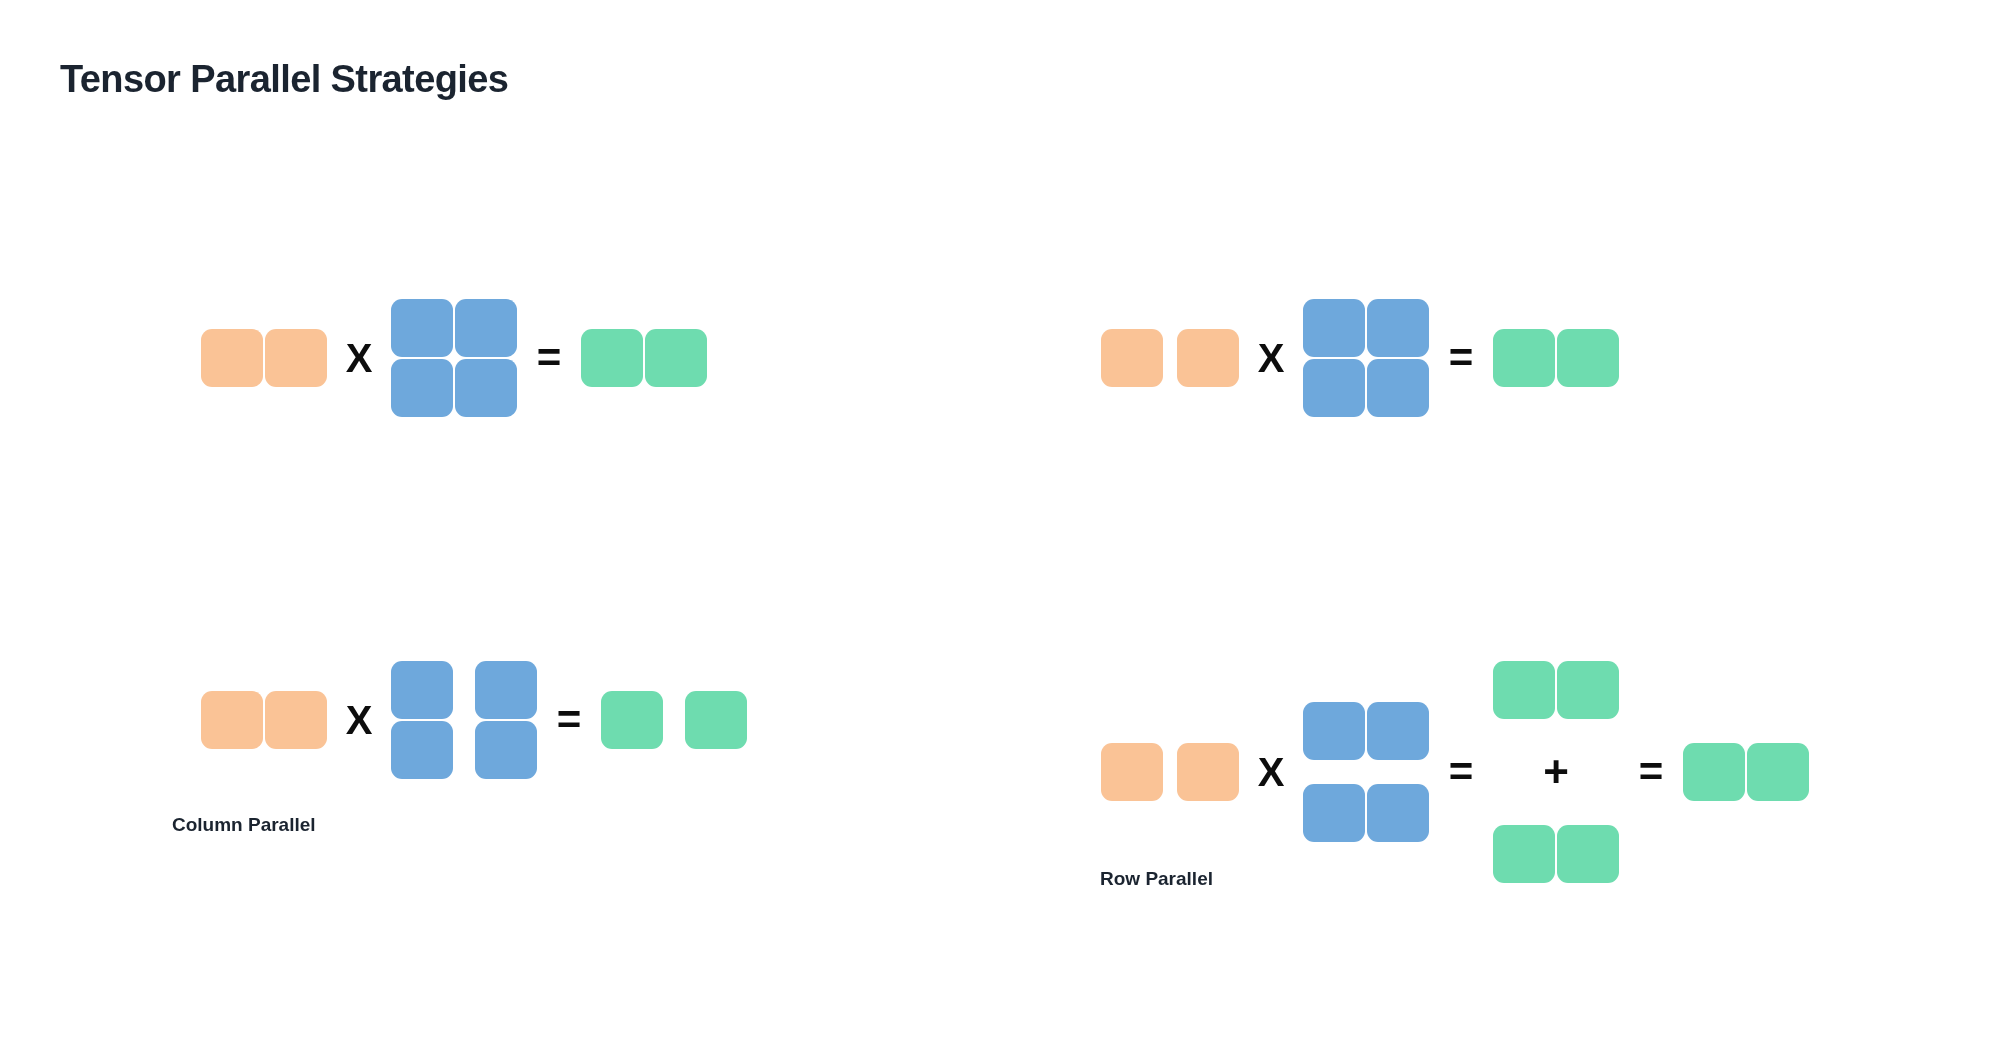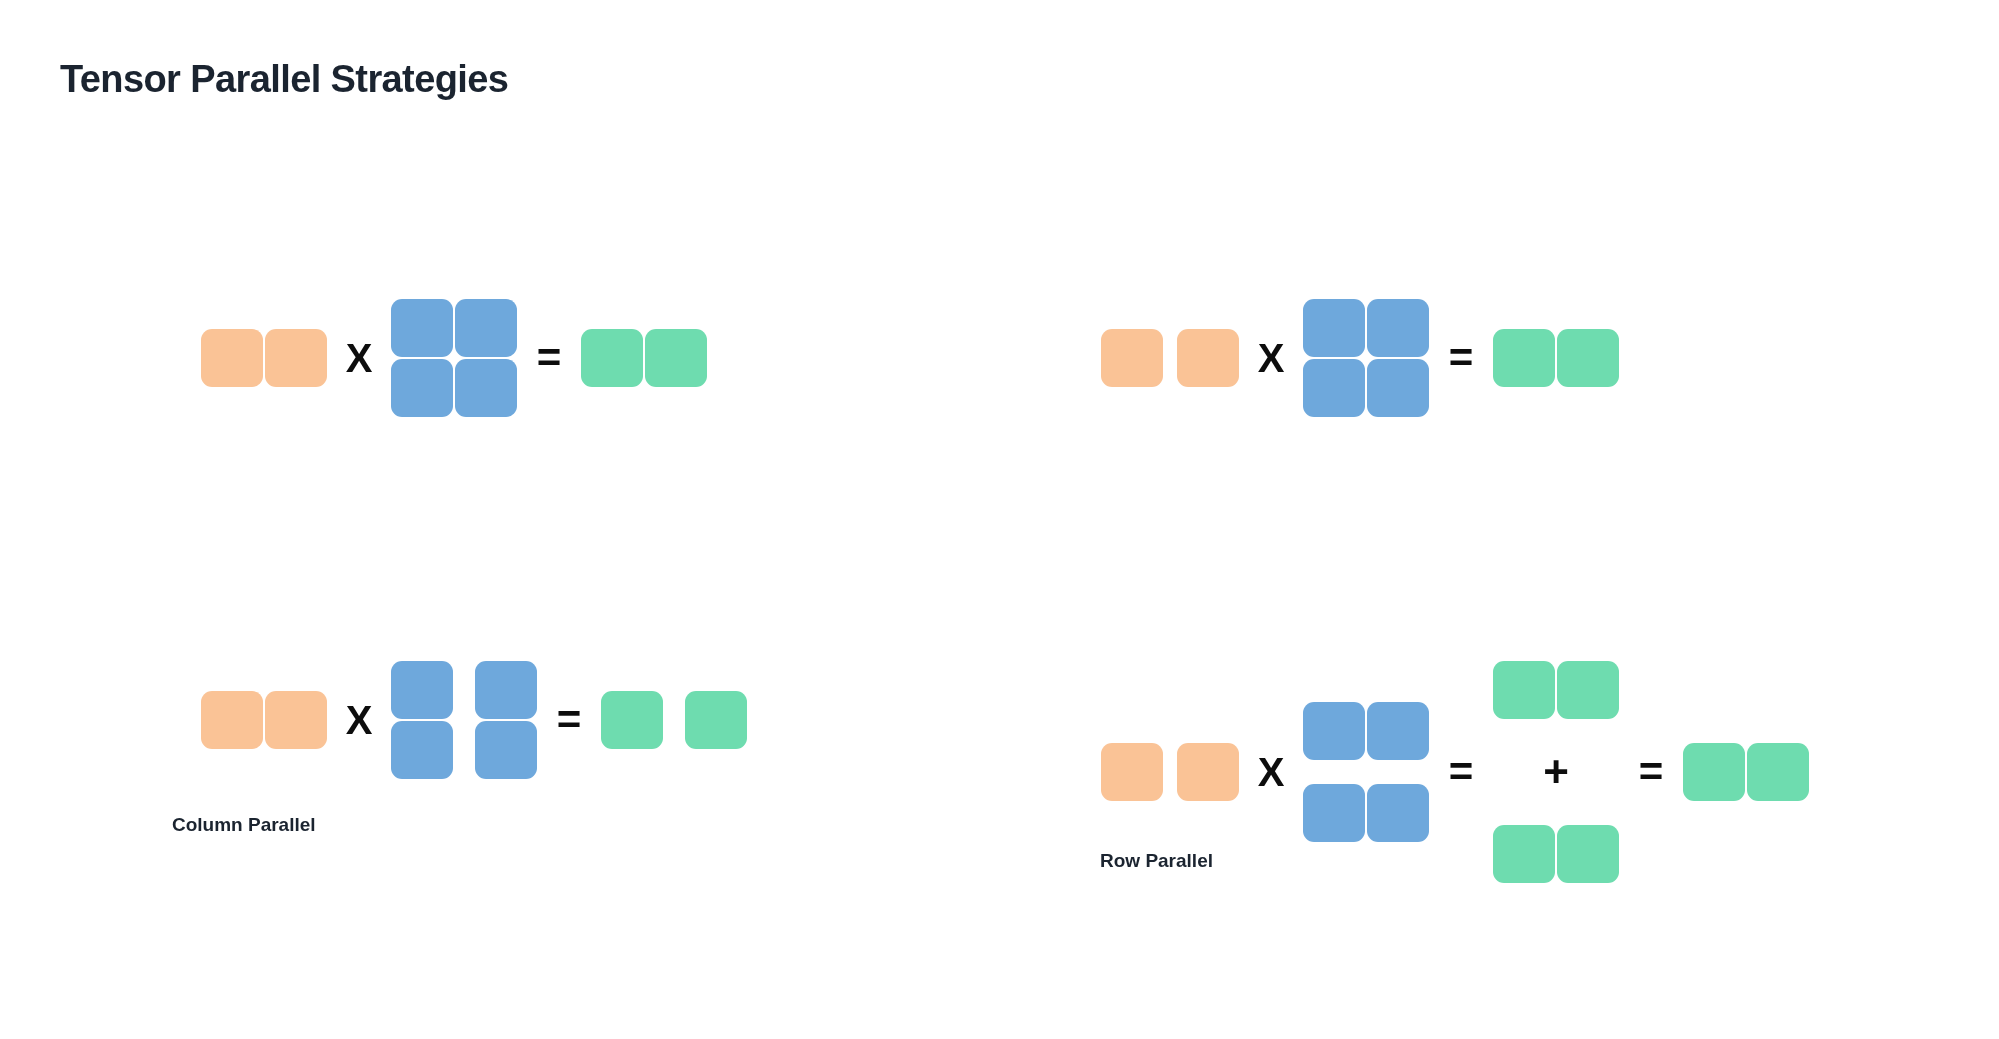--- a/index.html
+++ b/index.html
@@ -254,14 +254,14 @@
     <div class="operator op-equals">=</div>
 
     <div class="matrix">
       <div class="mrow">
         <div class="cell green"></div>
         <div class="cell green"></div>
       </div>
     </div>
   </div>
 
-  <div class="panel-label" style="left:101px; top:850px;">Row Parallel</div>
+  <div class="panel-label" style="left:101px; top:868px;">Row Parallel</div>
 </div>
 
 </body></html>

